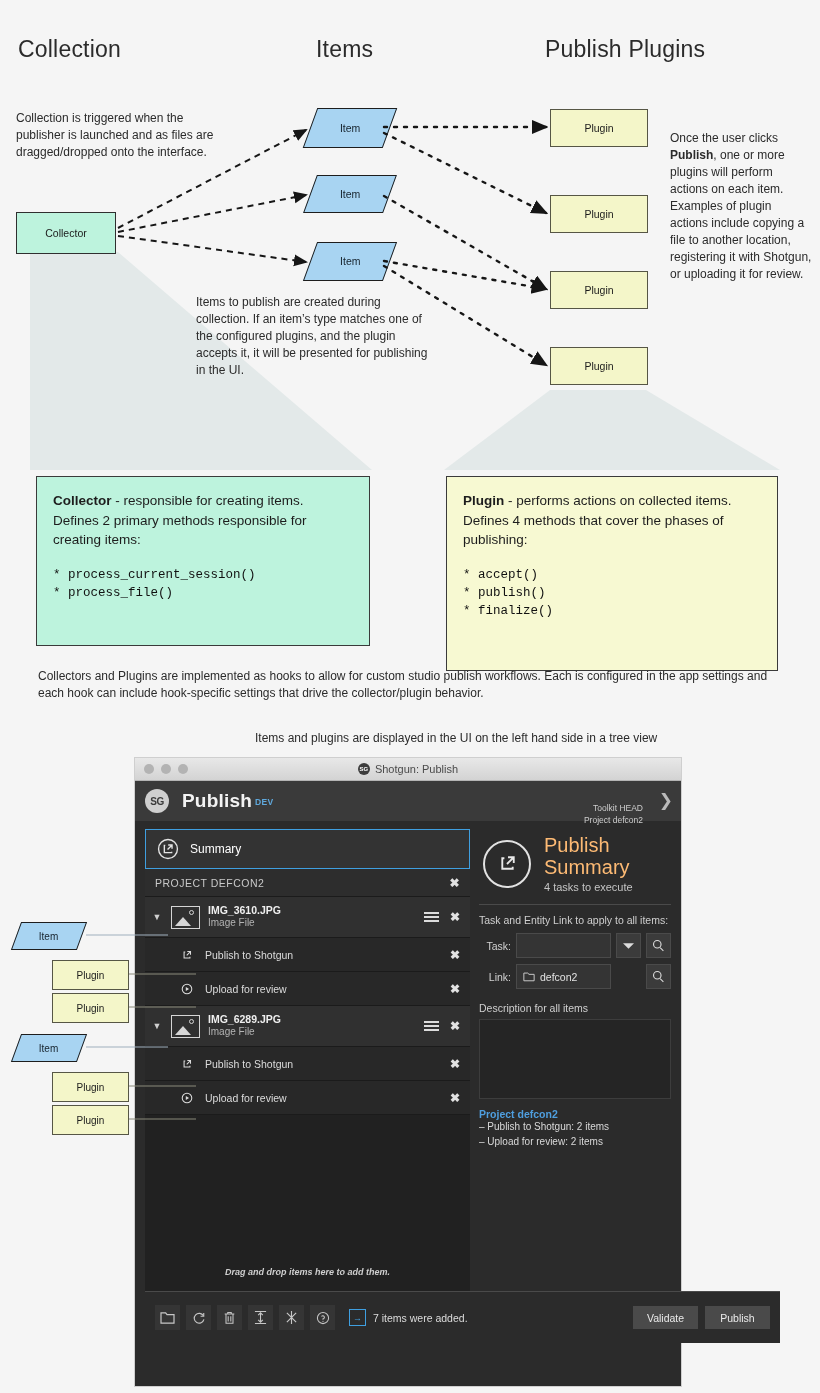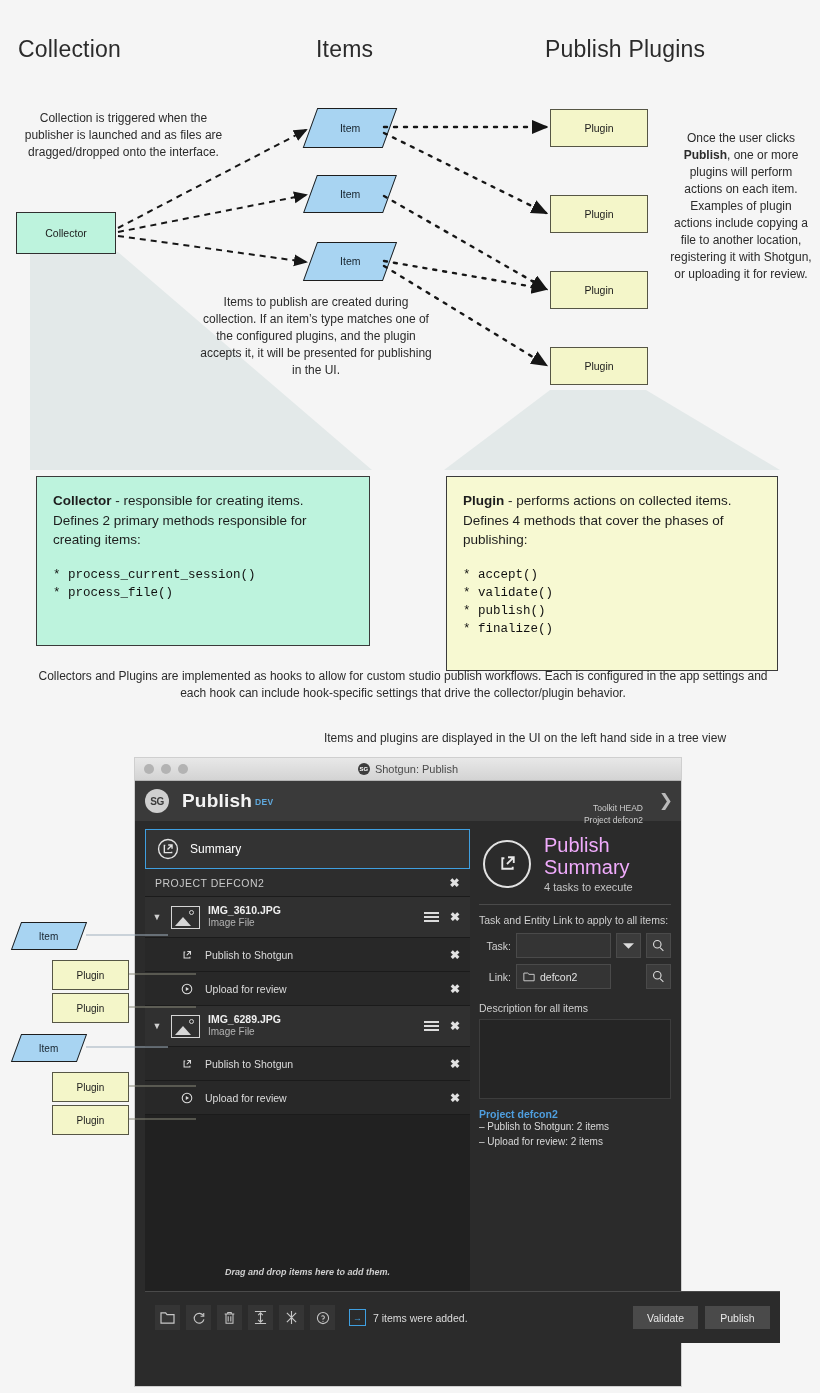--- a/index.html
+++ b/index.html
@@ -2,21 +2,21 @@
 <html><head>
 <meta charset="utf-8">
 <style>
   html,body{margin:0;padding:0;}
   body{
     width:820px;height:1393px;position:relative;overflow:hidden;
     background:#f5f5f5;
     font-family:"Liberation Sans", sans-serif;
     color:#222;
   }
-  .abs{position:absolute;text-align:center;}
+  .abs{position:absolute;}
   
   .col-head{font-size:23px;color:#2b2b2b;font-weight:400;letter-spacing:.2px;}
   
   .para{font-size:12px;line-height:1.42;color:#2b2b2b;}
   .para b{font-weight:700;}
   
   .collector-box{
     position:absolute;background:#bdf3dd;border:1.5px solid #2f2f2f;
     display:flex;align-items:center;justify-content:center;
     font-size:10.5px;color:#1b1b1b;
@@ -104,21 +104,21 @@
     padding:0 10px 0 35px;border-bottom:1px solid #1b1b1b;gap:11px;}
   .tree-plugin .lbl{color:#dcdcdc;font-size:10.5px;}
   .tree-plugin .x{margin-left:auto;}
   .drop-hint{position:absolute;bottom:14px;left:0;width:100%;text-align:center;
     color:#cfcfcf;font-size:9px;font-style:italic;font-weight:700;}
   
   .det-col{flex:1;display:flex;flex-direction:column;color:#ddd;}
   .det-head{display:flex;align-items:center;gap:13px;padding:5px 0 9px 4px;}
   .det-circle{width:44px;height:44px;border-radius:50%;border:2px solid #e2e2e2;flex:none;
     display:flex;align-items:center;justify-content:center;}
-  .det-title{font-size:20px;color:#f0abfc;line-height:1.1;}
+  .det-title{font-size:20px;color:#fdba74;line-height:1.1;}
   .det-sub{font-size:11px;color:#c4c4c4;margin-top:3px;}
   .det-rule{height:1px;background:#4a4a4a;margin:2px 0 9px 0;}
   .det-label{font-size:10.5px;color:#cfcfcf;margin-bottom:7px;}
   .field-row{display:flex;align-items:center;gap:5px;margin-bottom:6px;}
   .field-row .fl{width:32px;font-size:10.5px;color:#d2d2d2;text-align:right;}
   .field-in{flex:1;height:23px;background:#343434;border:1px solid #4a4a4a;
     display:flex;align-items:center;padding:0 6px;gap:5px;font-size:10.5px;color:#e2e2e2;}
   .sq-btn{width:23px;height:23px;background:#3b3b3b;border:1px solid #4a4a4a;
     display:flex;align-items:center;justify-content:center;color:#dcdcdc;font-size:11px;}
   .desc-label{font-size:10.5px;color:#cfcfcf;margin:7px 0 5px 0;}
@@ -217,21 +217,20 @@
   <div class="methods">
     <div>process_current_session()</div>
     <div>process_file()</div>
   </div>
 </div>
 
 <div class="callout yellow" style="left:446px;top:476px;width:332px;height:195px;">
   <p><b>Plugin</b><span> - performs actions on collected items. Defines 4 methods that cover the phases of publishing:</span></p>
   <div class="methods">
     <div>accept()</div>
-    <div>validate()</div>
     <div>publish()</div>
     <div>finalize()</div>
   </div>
 </div>
 
 <div class="abs para" style="left:38px;top:668px;width:730px;">Collectors and Plugins are implemented as hooks to allow for custom studio publish workflows. Each is configured in the app settings and each hook can include hook-specific settings that drive the collector/plugin behavior.</div>
 <div class="abs para" style="left:255px;top:730px;width:540px;">Items and plugins are displayed in the UI on the left hand side in a tree view</div>
 
 <div id="app-window">
 

